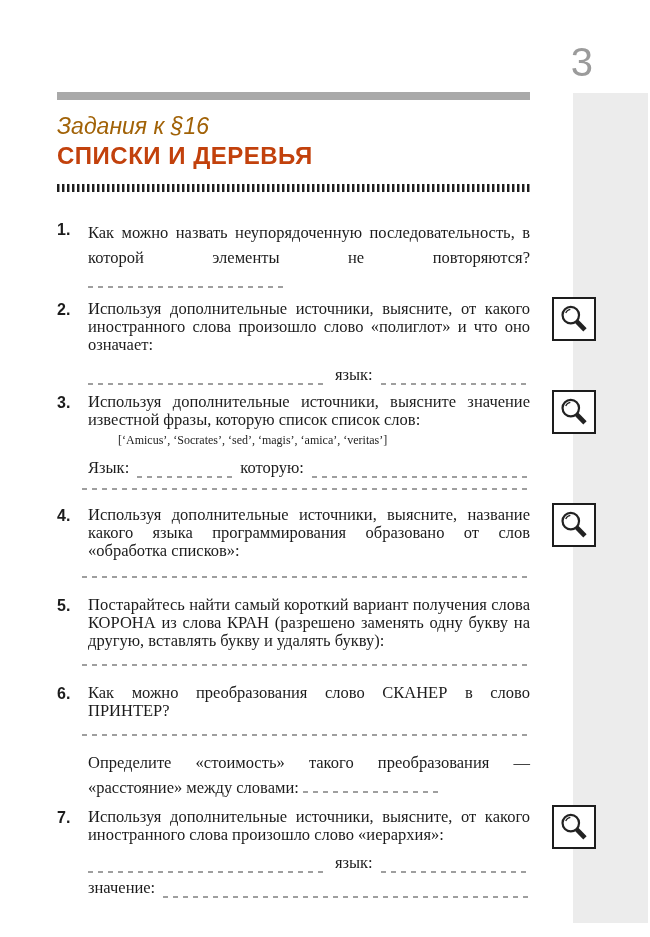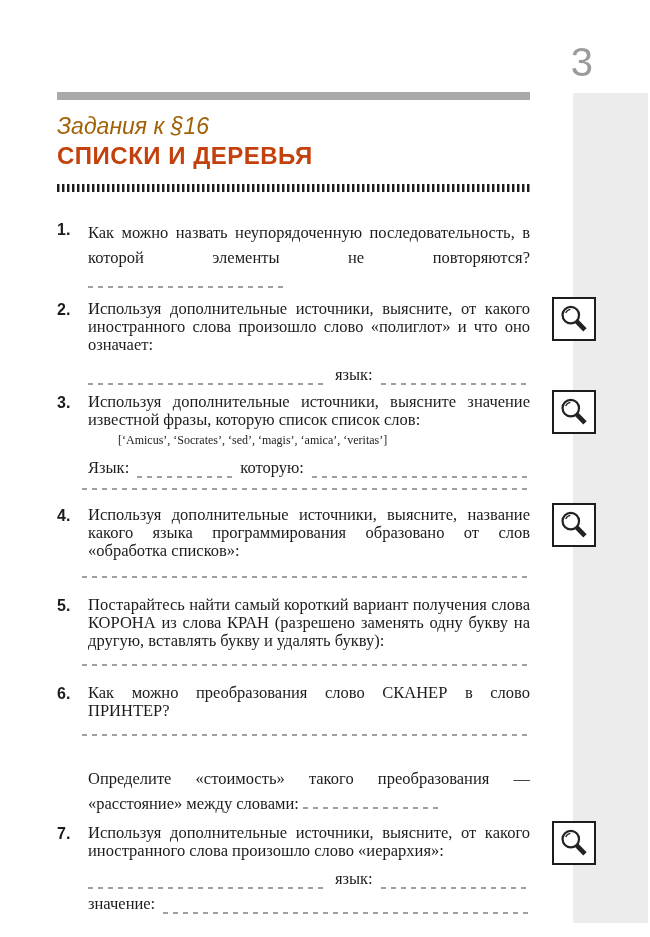--- a/index.html
+++ b/index.html
@@ -177,21 +177,21 @@
         <p class="q-text">Постарайтесь найти самый короткий вариант получения слова КОРОНА из слова КРАН (разрешено заменять одну букву на другую, вставлять букву и удалять букву):</p>
         <div class="dotted-sep sep-mt14"></div>
       </div>
     </section>
 
     <section class="q mt18">
       <div class="q-num">6.</div>
       <div class="q-body">
         <p class="q-text">Как можно преобразования слово СКАНЕР в слово ПРИНТЕР?</p>
         <div class="dotted-sep sep-mt14"></div>
-        <p class="q-text lh-tall" style="margin-top:30px"><span>Определите «стоимость» такого преобразования — «расстояние» между словами:</span> <span class="inline-blank w140"></span></p>
+        <p class="q-text lh-tall" style="margin-top:14px"><span>Определите «стоимость» такого преобразования — «расстояние» между словами:</span> <span class="inline-blank w140"></span></p>
       </div>
     </section>
 
     <section class="q mt8">
       <div class="magnifier">
         <svg width="33" height="33" viewBox="0 0 24 24">
           <circle cx="9.3" cy="8.8" r="6" fill="#ffffff" stroke="#222" stroke-width="1.6"></circle>
           <path d="M5.6 7.2 a4.3 4.3 0 0 1 3.4 -2.6" fill="none" stroke="#222" stroke-width="0.9"></path>
           <path d="M13.6 13.4 L19.6 19.6" stroke="#222" stroke-width="3.4"></path>
         </svg>

